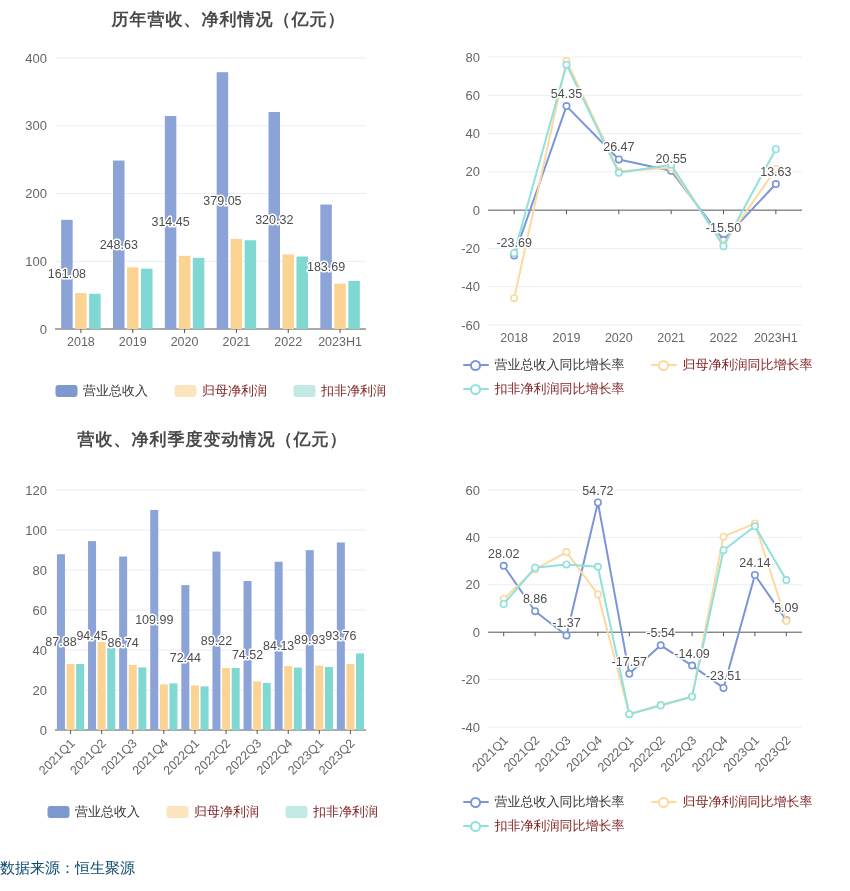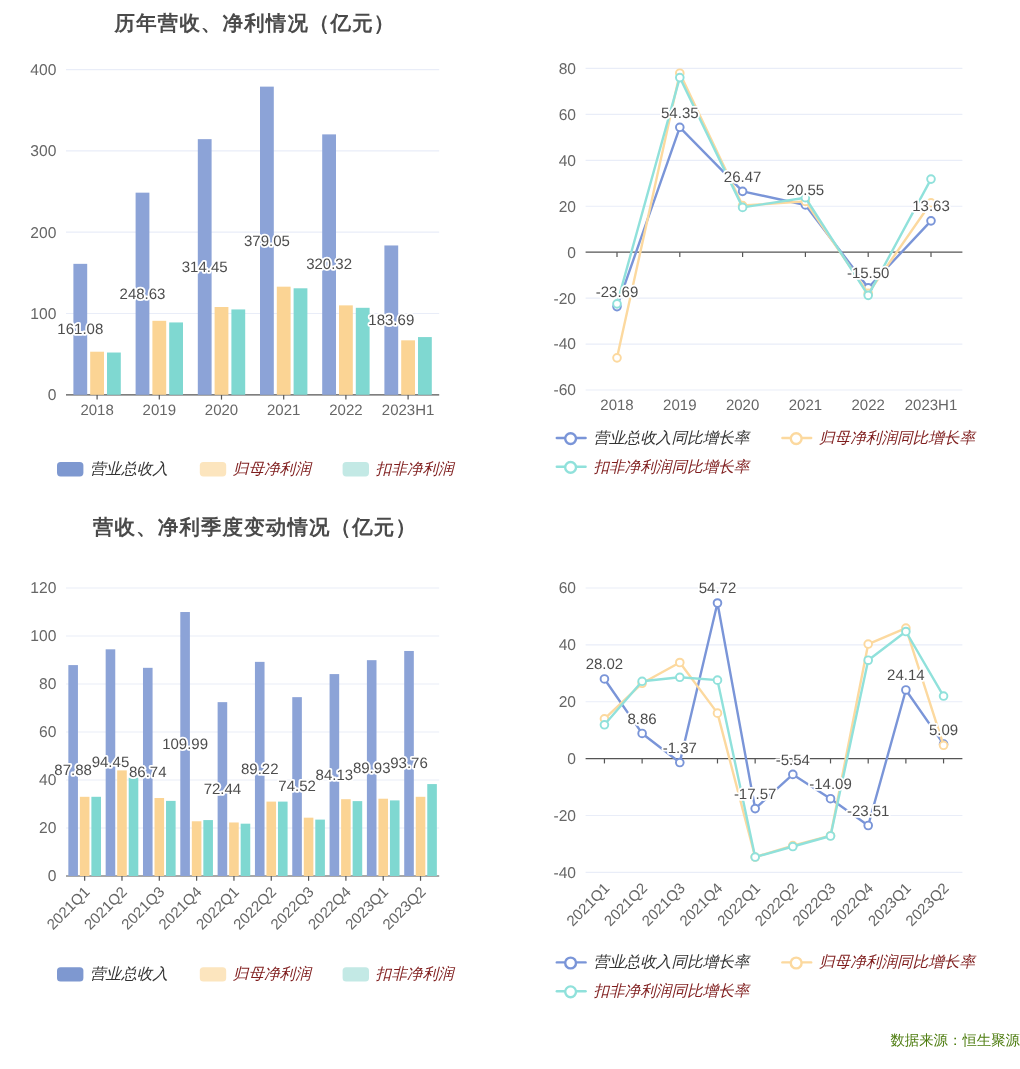--- a/index.html
+++ b/index.html
@@ -23,38 +23,38 @@
   .dlabel{
     fill:#4d4d4d;font-size:12.5px;
     stroke:#ffffff;stroke-width:3px;paint-order:stroke;stroke-linejoin:round;
   }
   .legend{
     position:absolute;left:50%;transform:translateX(-50%);
     display:flex;flex-direction:column;align-items:flex-start;gap:6px;
     white-space:nowrap;
   }
   .legend-row{display:flex;align-items:center;gap:26px;}
-  .legend-item{display:flex;align-items:center;gap:6px;cursor:default;font-style:italic;}
+  .legend-item{display:flex;align-items:center;gap:6px;cursor:default;}
   .legend-label{font-size:13px;color:#7f1d1d;}
   .legend-label.primary{color:#333333;}
   .swatch{display:inline-block;width:22px;height:12px;border-radius:3px;}
   .lmk{position:relative;display:inline-block;width:26px;height:12px;}
   .lmk-line{position:absolute;left:0;right:0;top:5px;height:2px;border-radius:1px;}
   .lmk-dot{position:absolute;left:7px;top:1px;width:7px;height:7px;border:2px solid;border-radius:50%;background:#fff;box-sizing:content-box;}
   .source{
-    position:absolute;left:0;top:859px;width:850px;text-align:right;
-    font-size:12px;color:#4d7c0f;
+    position:absolute;left:0;top:859px;width:850px;text-align:left;
+    font-size:15px;color:#0c4a6e;
   }
 </style>
 </head>
 <body>
 
 <div class="page">
 
-  <section class="panel top" style="left:0;top:0;">
+  <section class="panel top" style="left:0;top:0;padding-left:16px;">
     <h2 class="chart-title">历年营收、净利情况（亿元）</h2>
     <svg class="chart-svg" viewBox="0 0 425 420">
         <line x1="55" y1="329" x2="366" y2="329" stroke="#555555" stroke-width="1"></line>
         <text x="47" y="333.5" text-anchor="end" class="ytick">0</text>
         <line x1="55" y1="261.25" x2="366" y2="261.25" stroke="#E9EDF8" stroke-width="1"></line>
         <text x="47" y="265.75" text-anchor="end" class="ytick">100</text>
         <line x1="55" y1="193.5" x2="366" y2="193.5" stroke="#E9EDF8" stroke-width="1"></line>
         <text x="47" y="198" text-anchor="end" class="ytick">200</text>
         <line x1="55" y1="125.75" x2="366" y2="125.75" stroke="#E9EDF8" stroke-width="1"></line>
         <text x="47" y="130.25" text-anchor="end" class="ytick">300</text>

